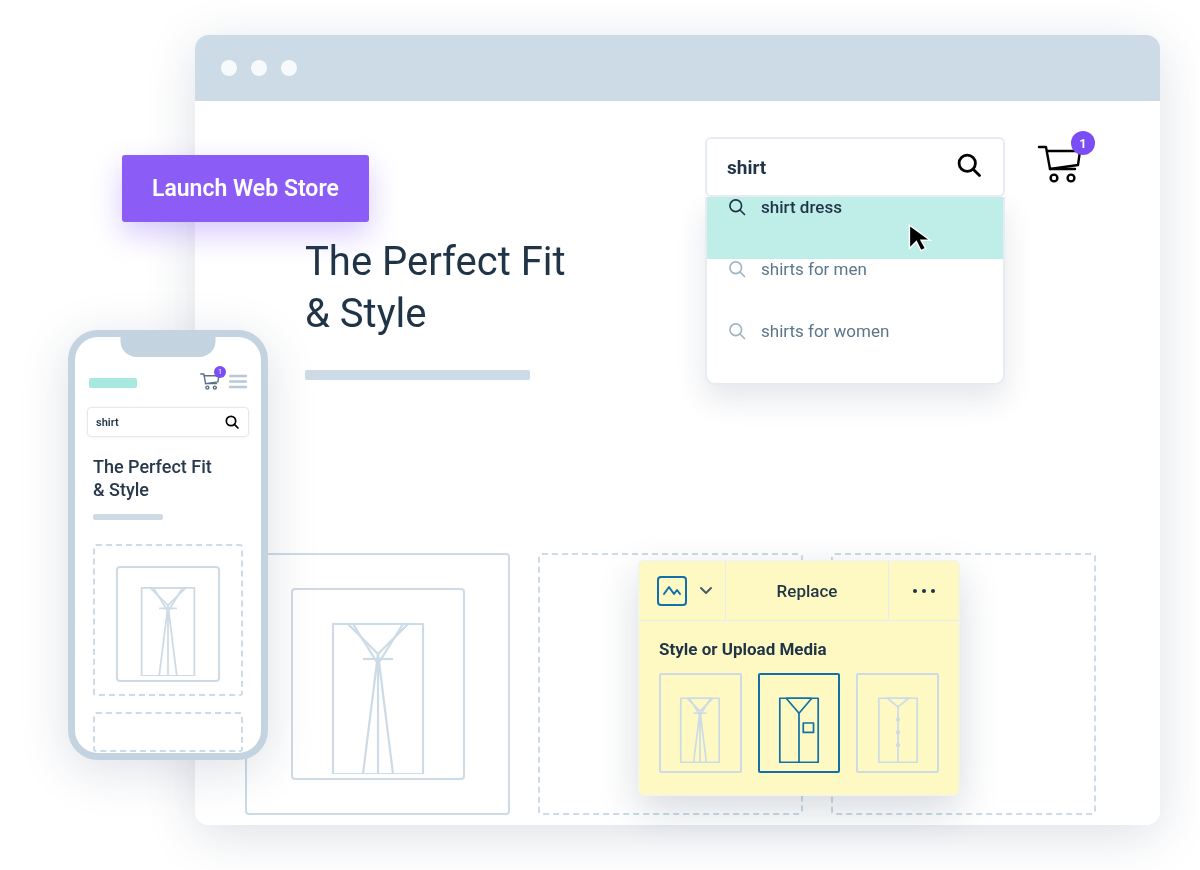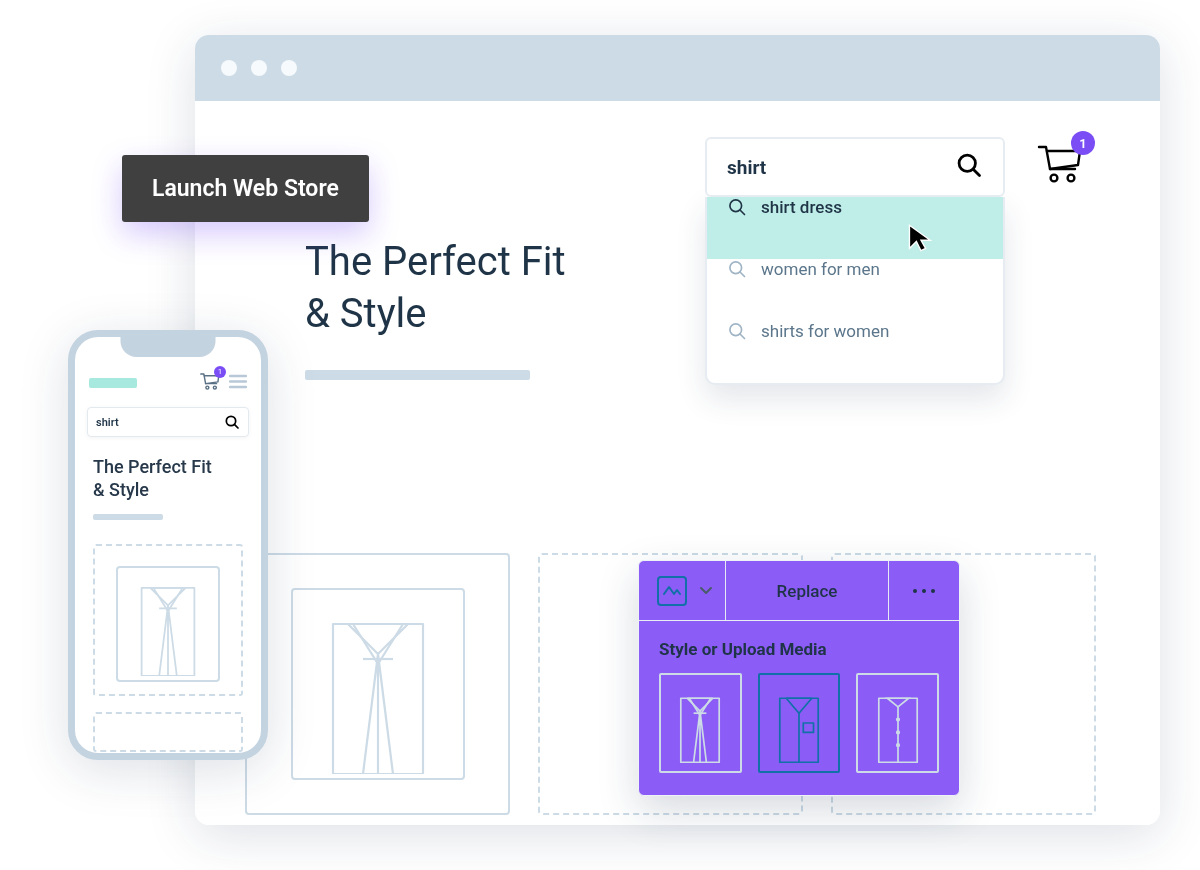--- a/index.html
+++ b/index.html
@@ -230,36 +230,36 @@
       border: 2px dashed #ccdbe6;
       border-radius: 3px;
       height: 40px;
     }
 
     
     .launch-btn {
       position: absolute;
       left: 122px;
       top: 155px;
-      background: #404040;
+      background: #8b5cf6;
       color: #fff;
       padding: 20px 30px;
       font-size: 23px;
       font-weight: 600;
       border-radius: 3px;
       box-shadow: 0 12px 30px rgba(123,77,245,0.3);
     }
 
     
     .media-popup {
       position: absolute;
       left: 638px;
       top: 560px;
       width: 322px;
-      background: #8b5cf6;
+      background: #fef9c3;
       border-radius: 6px;
       box-shadow: 0 14px 40px rgba(30,50,80,0.18);
       border: 1px solid #eef3f7;
     }
     .media-toolbar {
       display: flex;
       align-items: stretch;
       height: 60px;
       border-bottom: 1px solid #e6ecf1;
     }
@@ -335,21 +335,21 @@
               <circle cx="10.5" cy="10.5" r="7"></circle>
                 <line x1="21" y1="21" x2="15.6" y2="15.6"></line>
             </svg>
             <span>shirt dress</span>
           </div>
           <div class="dd-item">
             <svg width="20" height="20" viewBox="0 0 24 24" fill="none" stroke="#9fb4c4" stroke-width="2" stroke-linecap="round">
               <circle cx="10.5" cy="10.5" r="7"></circle>
                 <line x1="21" y1="21" x2="15.6" y2="15.6"></line>
             </svg>
-            <span>women for men</span>
+            <span>shirts for men</span>
           </div>
           <div class="dd-item">
             <svg width="20" height="20" viewBox="0 0 24 24" fill="none" stroke="#9fb4c4" stroke-width="2" stroke-linecap="round">
               <circle cx="10.5" cy="10.5" r="7"></circle>
                 <line x1="21" y1="21" x2="15.6" y2="15.6"></line>
             </svg>
             <span>shirts for women</span>
           </div>
         </div>
       </div>

